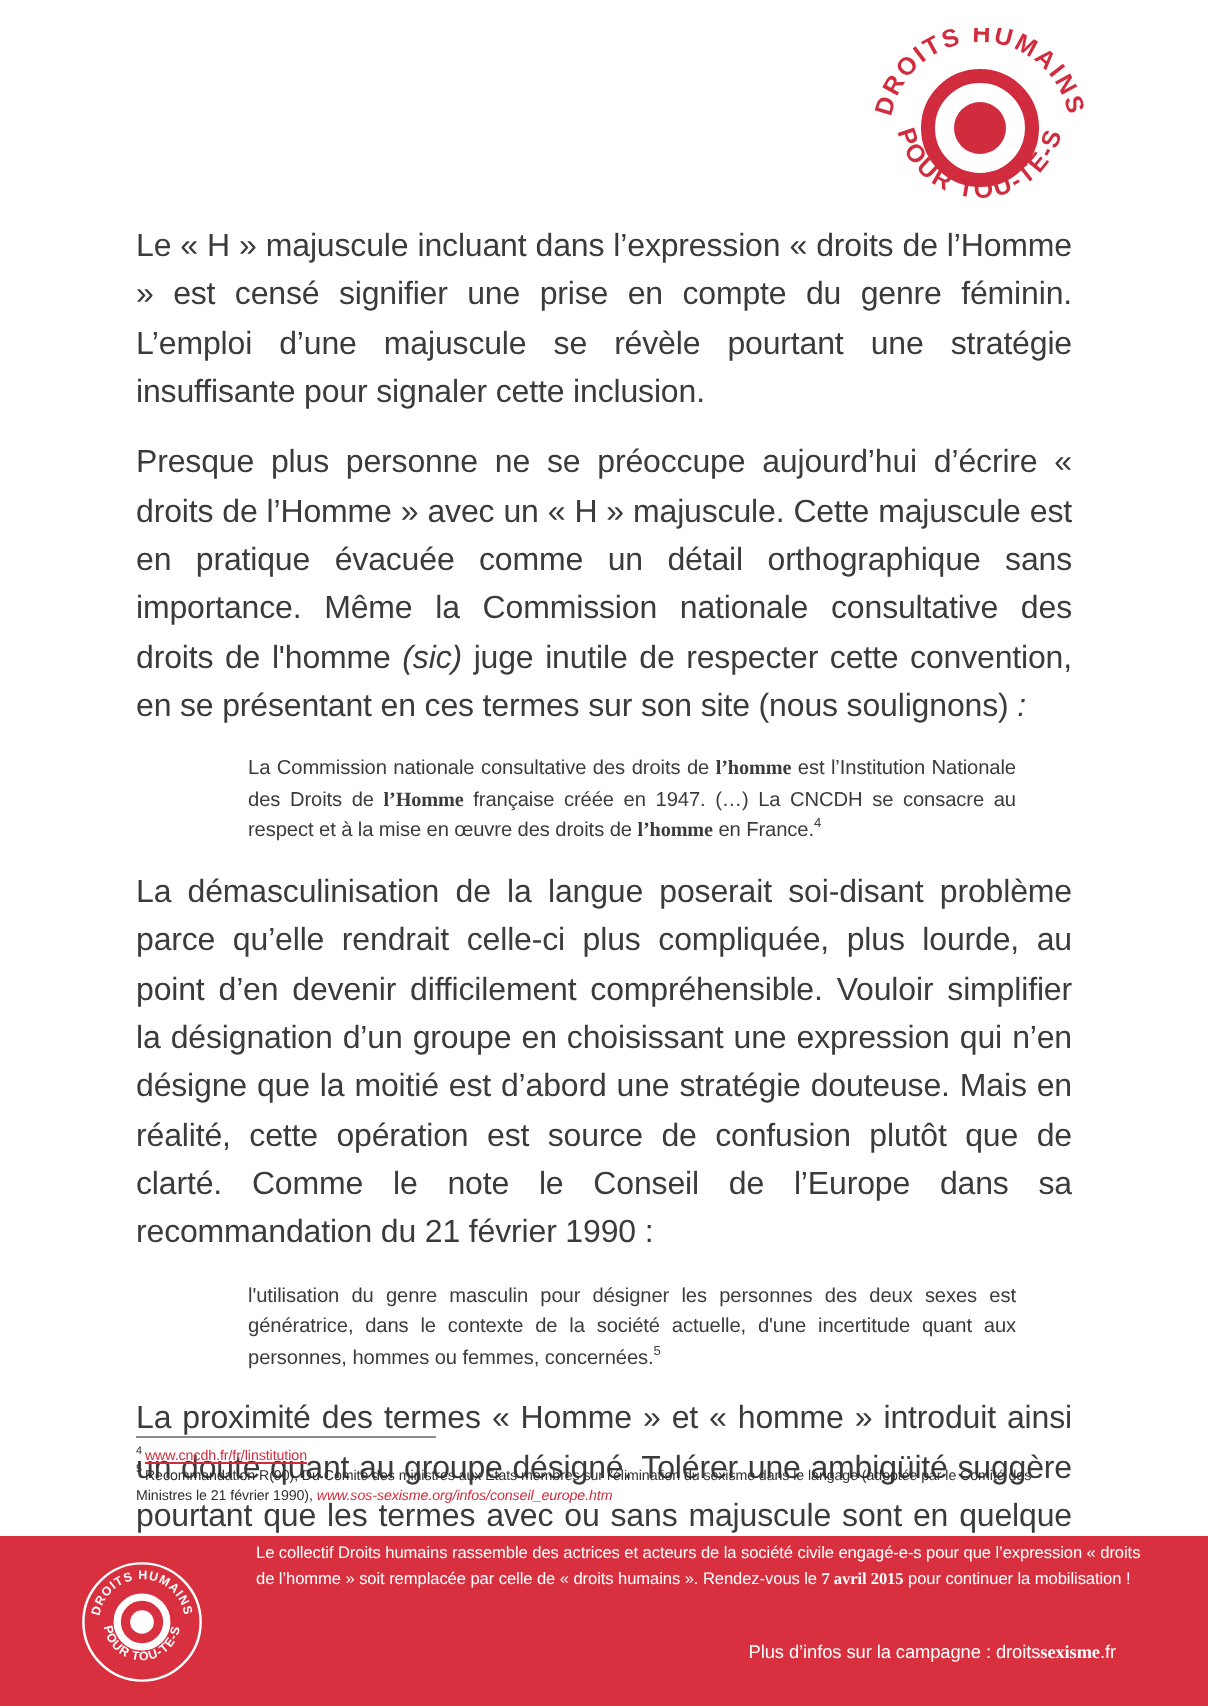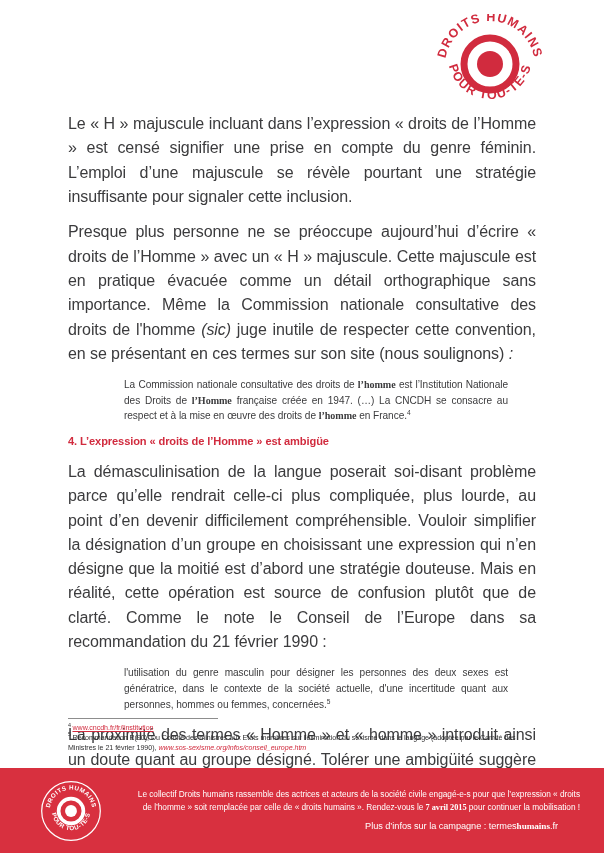--- a/index.html
+++ b/index.html
@@ -123,26 +123,26 @@
   .banner-logo {
     position: absolute;
     left: 40px;
     top: 12px;
     width: 62px;
     height: 62px;
   }
   .banner-text {
     position: absolute;
     left: 128px;
-    top: 20px;
+    top: 2px;
     width: 452px;
     font-size: 8.3px;
     line-height: 1.62;
     color: #ffffff;
-    text-align: right;
+    text-align: left;
     letter-spacing: -0.005em;
   }
   .banner-sub {
     position: absolute;
     left: 128px;
     top: 53px;
     width: 452px;
     font-size: 9.2px;
     color: #ffffff;
     text-align: right;
@@ -177,21 +177,20 @@
   <div class="content">
 
 
     <p class="body-par">Le « H » majuscule incluant dans l’expression « droits de l’Homme » est censé signifier une prise en compte du genre féminin. L’emploi d’une majuscule se révèle pourtant une stratégie insuffisante pour signaler cette inclusion.</p>
 
     <p class="body-par">Presque plus personne ne se préoccupe aujourd’hui d’écrire « droits de l’Homme » avec un « H » majuscule. Cette majuscule est en pratique évacuée comme un détail orthographique sans importance. Même la Commission nationale consultative des droits de l'homme <i>(sic)</i> juge inutile de respecter cette convention, en se présentant en ces termes sur son site (nous soulignons) <i>:</i></p>
 
     <div class="quote">La Commission nationale consultative des droits de <b>l’homme</b> est l’Institution Nationale des Droits de <b>l’Homme</b> française créée en 1947. (…) La CNCDH se consacre au respect et à la mise en œuvre des droits de <b>l’homme</b> en France.<sup>4</sup></div>
 
 
-    <h2 class="section-heading sec2-heading">4. L’expression « droits de l’Homme » est ambigüe</h2>
 
     <p class="body-par">La démasculinisation de la langue poserait soi-disant problème parce qu’elle rendrait celle-ci plus compliquée, plus lourde, au point d’en devenir difficilement compréhensible. Vouloir simplifier la désignation d’un groupe en choisissant une expression qui n’en désigne que la moitié est d’abord une stratégie douteuse. Mais en réalité, cette opération est source de confusion plutôt que de clarté. Comme le note le Conseil de l’Europe dans sa recommandation du 21 février 1990 :</p>
 
     <div class="quote"><span>l'utilisation du genre masculin pour désigner les personnes des deux sexes est génératrice, dans le contexte de la société actuelle, d'une incertitude quant aux personnes, hommes ou femmes, concernées.</span><sup>5</sup></div>
 
     <p class="body-par">La proximité des termes « Homme » et « homme » introduit ainsi un doute quant au groupe désigné. Tolérer une ambigüité suggère pourtant que les termes avec ou sans majuscule sont en quelque façon équivalents – c’est-à-dire, que les femmes ne comptent pas vraiment. Seule une terminologie claire à l’oral comme à l’écrit est ainsi non discriminatoire.</p>
   </div>
 
   <div class="footnotes">
     <div class="fn-rule"></div>
@@ -216,17 +215,17 @@
           <textPath href="#bArcTop" startOffset="50%" text-anchor="middle">DROITS HUMAINS</textPath>
         </text>
         <text font-family="'Liberation Sans', sans-serif" font-size="11" font-weight="bold" fill="#ffffff" letter-spacing="0.9">
           <textPath href="#bArcBot" startOffset="50%" text-anchor="middle">POUR TOU-TE-S</textPath>
         </text>
       </svg>
     </div>
 
     <div class="banner-text"><span>Le collectif Droits humains rassemble des actrices et acteurs de la société civile engagé-e-s pour que l’expression « droits de l’homme » soit remplacée par celle de « droits humains ». Rendez-vous le </span><b>7 avril 2015</b><span> pour continuer la mobilisation !</span></div>
 
-    <div class="banner-sub"><span>Plus d’infos sur la campagne : </span><span>termes</span><b>humains</b><span>.fr</span></div>
+    <div class="banner-sub"><span>Plus d’infos sur la campagne : </span><span>droits</span><b>sexisme</b><span>.fr</span></div>
 
   </div>
 
 </div>
 
 </body></html>

